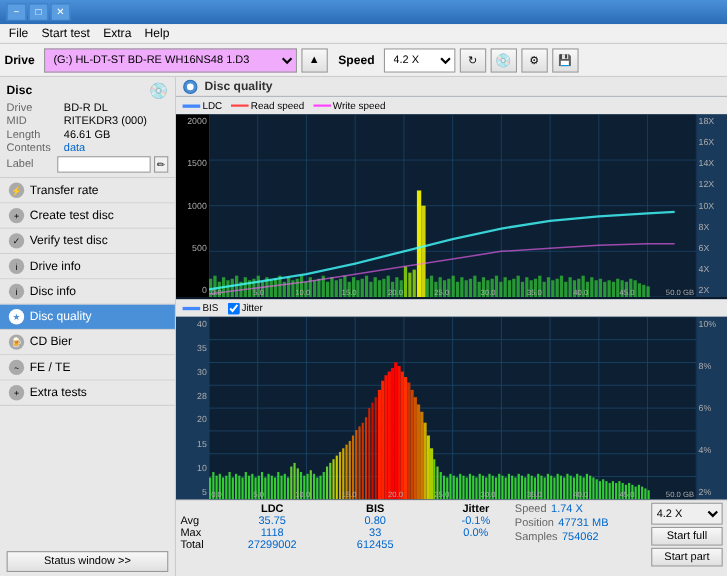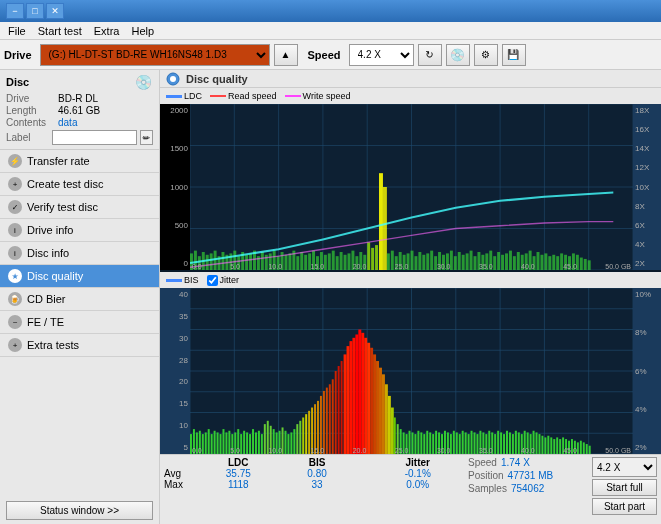--- a/index.html
+++ b/index.html
@@ -37,21 +37,21 @@
       background: #f0f0f0;
       border-bottom: 1px solid #ccc;
       display: flex;
       align-items: center;
       padding: 2px 4px;
       height: 30px;
       gap: 4px;
     }
     .toolbar-label { font-size: 11px; font-weight: bold; margin-right: 4px; }
     .drive-select {
-      background: #c2410c;
+      background: #f0abfc;
       border: 1px solid #999;
       padding: 1px 4px;
       font-size: 10px;
       width: 230px;
       height: 22px;
     }
     .toolbar-btn {
       width: 24px; height: 22px;
       background: linear-gradient(to bottom, #f8f8f8, #e0e0e0);
       border: 1px solid #999;
@@ -244,20 +244,24 @@
   <div class="sidebar">
 
     <div class="disc-info-panel">
       <div class="disc-header">
         <span class="disc-title">Disc</span>
         <span class="disc-icon">💿</span>
       </div>
       <div class="disc-row">
         <span class="disc-key">Drive</span>
         <span class="disc-val">BD-R DL</span>
+      </div>
+      <div class="disc-row">
+        <span class="disc-key">MID</span>
+        <span class="disc-val">RITEKDR3 (000)</span>
       </div>
       <div class="disc-row">
         <span class="disc-key">Length</span>
         <span class="disc-val">46.61 GB</span>
       </div>
       <div class="disc-row">
         <span class="disc-key">Contents</span>
         <span class="disc-val blue">data</span>
       </div>
       <div class="label-row">
@@ -745,20 +749,27 @@
               <td></td>
               <td style="text-align:center; color:#0066cc;">-0.1%</td>
             </tr>
             <tr>
               <td>Max</td>
               <td style="text-align:center; color:#0066cc;">1118</td>
               <td style="text-align:center; color:#0066cc;">33</td>
               <td></td>
               <td style="text-align:center; color:#0066cc;">0.0%</td>
             </tr>
+            <tr>
+              <td>Total</td>
+              <td style="text-align:center; color:#0066cc;">27299002</td>
+              <td style="text-align:center; color:#0066cc;">612455</td>
+              <td></td>
+              <td></td>
+            </tr>
           </tbody>
         </table>
       </div>
 
       <div style="display:flex; flex-direction:column; gap:2px; font-size:10px; min-width:120px;">
         <div style="display:flex; gap:4px;">
           <span style="color:#666;">Speed</span>
           <span style="color:#0066cc;">1.74 X</span>
         </div>
         <div style="display:flex; gap:4px;">

